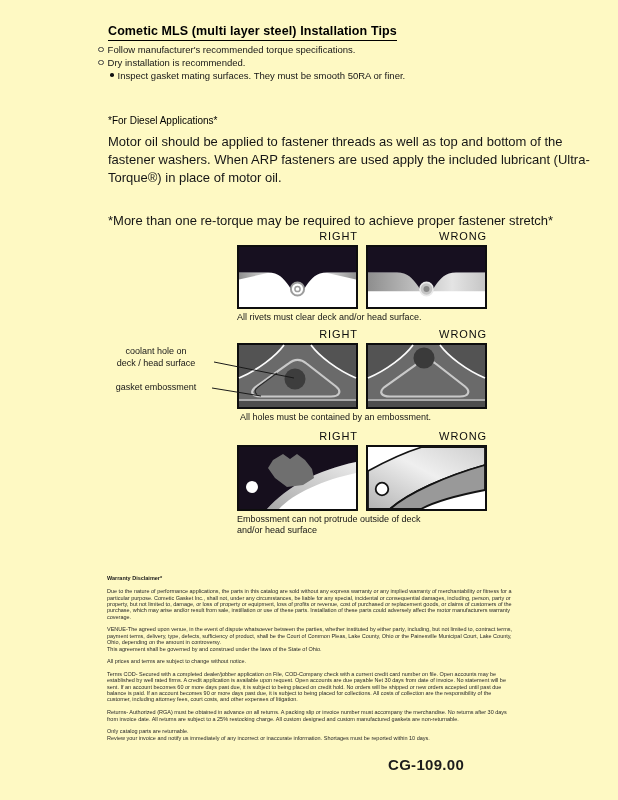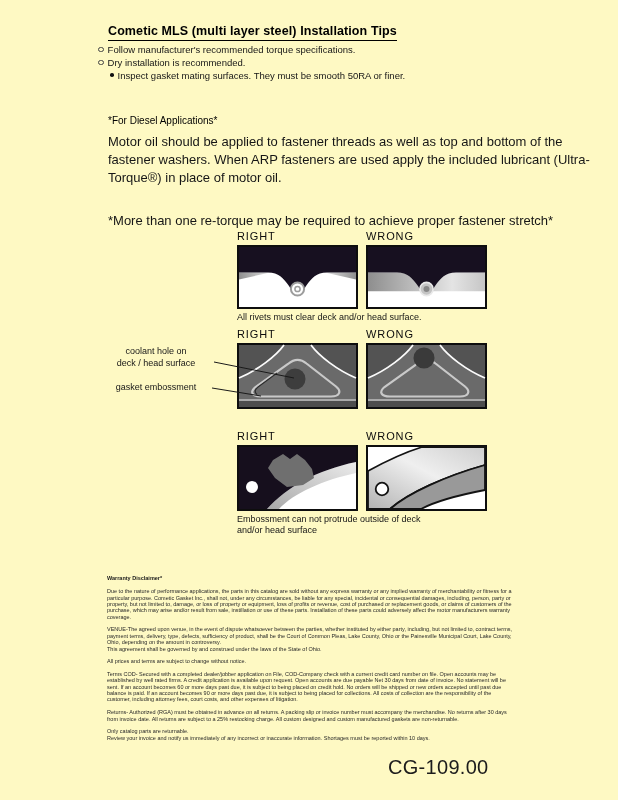--- a/index.html
+++ b/index.html
@@ -14,31 +14,31 @@
   }
   .tips { font-size:9.5px; line-height:13px; width:505px; }
   .tip-row { display:flex; align-items:flex-start; }
   .ob { width:3.6px; height:3.6px; border:1.1px solid #444; border-radius:50%;
         margin:3.6px 4px 0 0; flex:none; }
   .sub { margin-left:12px; }
   .sb { width:3.6px; height:3.6px; background:#111; border-radius:50%;
         margin:4.2px 4px 0 0; flex:none; }
   .diesel-h { font-size:10px; font-weight:normal; color:#000; }
   .para { font-size:13px; line-height:18px; max-width:482px; }
-  .dg-header { font-size:11px; letter-spacing:0.9px; text-align:left; width:121px; color:#0c0c0c; }
+  .dg-header { font-size:11px; letter-spacing:0.9px; text-align:right; width:121px; color:#0c0c0c; }
   .dbox { width:121px; height:64px; display:block; }
   .dbox2 { width:121px; height:66px; display:block; }
   .caption { font-size:9px; line-height:11px; color:#161616; }
   .callout { font-size:9px; line-height:11.5px; text-align:center; width:112px; color:#161616; }
   .pre { white-space:pre-line; }
   .warranty { width:812px; transform:scale(0.5); transform-origin:top left;
               font-size:11px; line-height:12.8px; color:#282828; }
   .warranty .w-head { font-weight:bold; font-size:11px; margin:0 0 13px 0; color:#1b1b1b; }
   .warranty p { margin:0 0 12.5px 0; }
-  .footer-code { font-size:20px; letter-spacing:0.3px; color:#1c1c1c; }
+  .footer-code { font-size:15px; letter-spacing:0.3px; color:#1c1c1c;font-weight:bold; }
   .overlay { position:absolute; left:0; top:0; pointer-events:none; }
 </style>
 </head>
 <body>
 
 <div class="page">
 
   <div class="abs" style="left:108px; top:21px;">
     <span class="title">Cometic MLS (multi layer steel) Installation Tips</span>
   </div>
@@ -127,20 +127,21 @@
     <path d="M2,2 L47,2 C39,13 21,27 2,35 Z" fill="#535353"></path>
     <path d="M119,2 L74,2 C82,13 100,27 119,35 Z" fill="#535353"></path>
     <path d="M47,2 C39,13 21,27 2,35" fill="none" stroke="#fbfbfb" stroke-width="1.8"></path>
     <path d="M74,2 C82,13 100,27 119,35" fill="none" stroke="#fbfbfb" stroke-width="1.8"></path>
     <path d="M24,53.5 C15,53.5 12.5,49 18.5,44 L51,21 C57.5,15.5 63.5,15.5 69.5,20.5 L99,43.5 C105,48.5 102.5,53.5 94,53.5 Z" fill="none" stroke="#c9c9c9" stroke-width="2.2"></path>
     <line x1="2" y1="57" x2="119" y2="57" stroke="#bfbfbf" stroke-width="1.4"></line>
     <rect x="2" y="58" width="117" height="6" fill="#4d4d4d"></rect>
     <circle cx="58" cy="15" r="10.5" fill="#3a3a3a"></circle>
   </svg>
 
+  <div class="abs caption" style="left:240px; top:412px;">All holes must be contained by an embossment.</div>
 
   <div class="abs dg-header" style="left:237px; top:430px;">RIGHT</div>
   <div class="abs dg-header" style="left:366px; top:430px;">WRONG</div>
 
   <svg class="abs dbox2" style="left:237px; top:445px;" viewBox="0 0 121 66">
     <defs>
       <linearGradient id="g3a" x1="0" y1="1" x2="1" y2="0">
         <stop offset="0" stop-color="#a8a8a8"></stop>
           <stop offset="1" stop-color="#ececec"></stop>
       </linearGradient>

